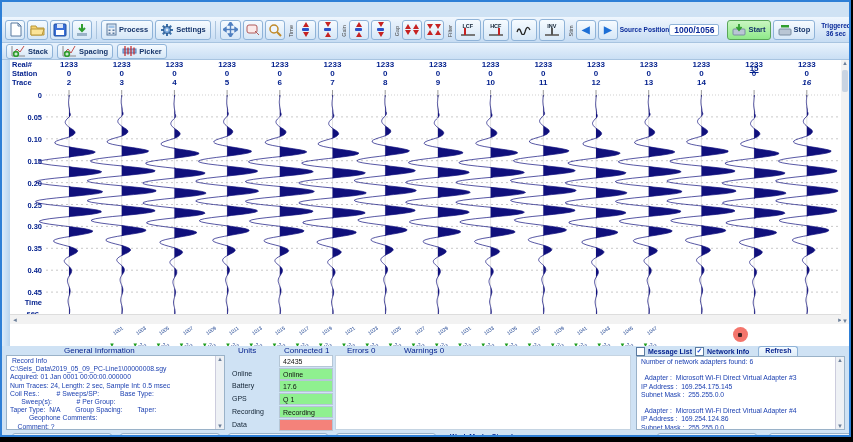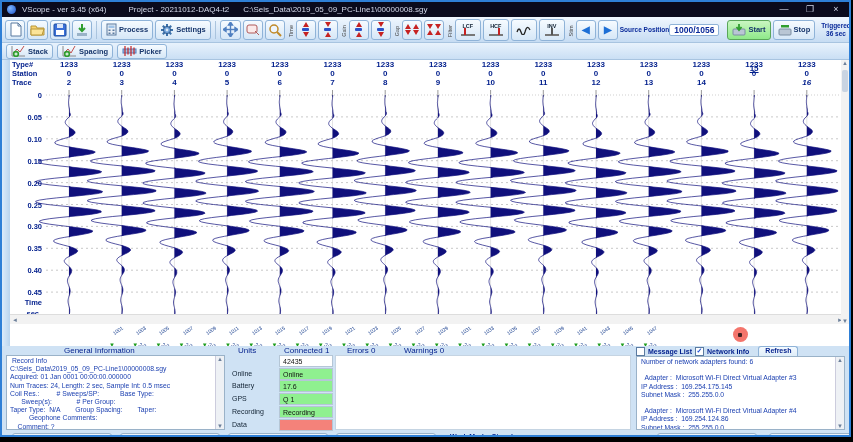--- a/index.html
+++ b/index.html
@@ -110,31 +110,20 @@
   .btab{position:absolute;top:1px;width:100px;height:13px;background:linear-gradient(#f0f5fa,#d4dee8);
     border:1px solid #9ab2c8;border-radius:3px 3px 0 0;font-size:6.5px;color:#555;
     text-align:center;padding-top:1px;box-sizing:border-box;}
   .workmode{position:absolute;top:1px;font-size:7px;font-weight:bold;color:#001e8c;white-space:nowrap;}
 </style>
 </head>
 <body>
 
 <div class="window">
 
-  <div class="titlebar">
-    <div class="appicon"></div>
-    <span class="ttl">VScope - ver 3.45 (x64)</span>
-    <span class="ttl proj">Project - 20211012-DAQ4-t2</span>
-    <span class="ttl path">C:\Seis_Data\2019_05_09_PC-Line1\00000008.sgy</span>
-    <div class="winbtns">
-      <span class="winbtn">—</span>
-      <span class="winbtn">❐</span>
-      <span class="winbtn">×</span>
-    </div>
-  </div>
 
   <div class="toolbar1">
     <span class="tbtn">
         <svg class="icon" width="13" height="15">
           <path d="M2 1 h7 l3 3 v10 h-10 z" fill="#fff" stroke="#5a7aa0"></path>
           <path d="M9 1 v3 h3" fill="none" stroke="#5a7aa0"></path>
         </svg>
       </span>
     <span class="tbtn">
         <svg class="icon" width="15" height="13">
@@ -349,21 +338,21 @@
             <line x1="9" y1="1" x2="9" y2="11"></line>
             <line x1="12" y1="2.5" x2="12" y2="9.5"></line>
           </g>
         </svg>
         <span>Picker</span>
       </span>
   </div>
 
   <div class="left-edge"></div>
   <div class="header-strip">
-    <span class="rowlab" style="top:0px">Type#</span>
+    <span class="rowlab" style="top:0px">Real#</span>
     <span class="rowlab" style="top:9px">Station</span>
     <span class="rowlab" style="top:18px">Trace</span>
     <div id="trace-cols">
         <div class="thv" style="left: 33px; top: 0px;">1233</div>
         <div class="thv" style="left: 33px; top: 9px;">0</div>
         <div class="thv" style="left: 33px; top: 18px;">2</div>
         <div class="thv" style="left: 85.7px; top: 0px;">1233</div>
         <div class="thv" style="left: 85.7px; top: 9px;">0</div>
         <div class="thv" style="left: 85.7px; top: 18px;">3</div>
         <div class="thv" style="left: 138.4px; top: 0px;">1233</div>

